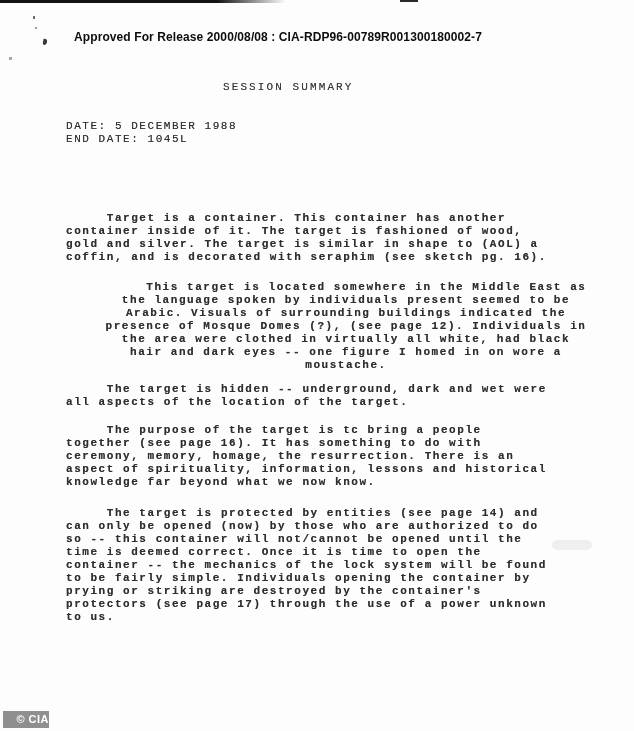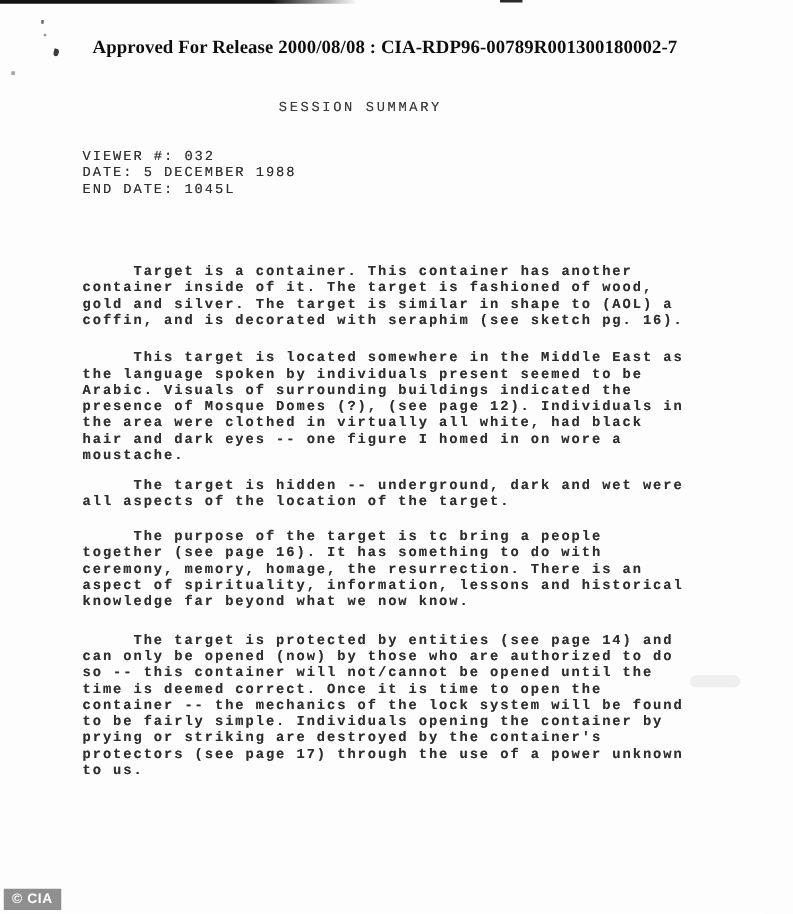--- a/index.html
+++ b/index.html
@@ -48,23 +48,23 @@
   }
   .smudge {
     position: absolute; left: 552px; top: 540px;
     width: 40px; height: 10px; background: #efefef;
     border-radius: 5px;
   }
   
   .approval {
     position: absolute;
     left: 74px; top: 30px;
-    font-family: Liberation Serif, serif;
+    font-family: Liberation Sans, sans-serif;
     font-weight: bold;
-    font-size: 15px;
+    font-size: 12px;
     letter-spacing: 0.1px;
     color: #0d0d0d;
     white-space: nowrap;
   }
   
   .mono {
     font-family: "Liberation Mono", "DejaVu Sans Mono", monospace;
     font-size: 11px;
     line-height: 13px;
     letter-spacing: 1.55px;
@@ -82,36 +82,36 @@
     position: absolute;
     left: 66px; top: 120px;
   }
   .paragraph {
     position: absolute;
     left: 66px;
     width: 560px;
     font-weight: bold;
   }
   .p1 { top: 212px; }
-  .p2 { top: 281px; }
+  .p2 { top: 281px; text-align: center; }
   .p3 { top: 383px; }
   .p4 { top: 424px; }
   .p5 { top: 507px; }
   
   .cia-badge {
     position: absolute;
     left: 3px; top: 711px;
     width: 46px; height: 17px;
     background: #8f8f8f;
     color: #ffffff;
     font-family: "Liberation Sans", sans-serif;
     font-weight: bold;
     font-size: 11px;
     line-height: 17px;
-    text-align: center;
+    text-align: right;
     letter-spacing: 0.5px;
   }
 </style>
 </head>
 <body>
 
 <div class="page">
 
   <div class="top-line"></div>
   <div class="top-dash"></div>
@@ -119,21 +119,20 @@
   <div class="speck-2"></div>
   <div class="speck-comma"></div>
   <div class="speck-3"></div>
   <div class="smudge"></div>
 
   <div class="approval">Approved For Release 2000/08/08 : CIA-RDP96-00789R001300180002-7</div>
 
   <div class="mono doc-title">SESSION SUMMARY</div>
 
   <div class="metadata">
-    <div class="mono">VIEWER #: 032</div>
     <div class="mono">DATE: 5 DECEMBER 1988</div>
     <div class="mono">END DATE: 1045L</div>
   </div>
 
   <div class="mono paragraph p1">     Target is a container. This container has another
 container inside of it. The target is fashioned of wood,
 gold and silver. The target is similar in shape to (AOL) a
 coffin, and is decorated with seraphim (see sketch pg. 16).</div>
 
   <div class="mono paragraph p2">     This target is located somewhere in the Middle East as

